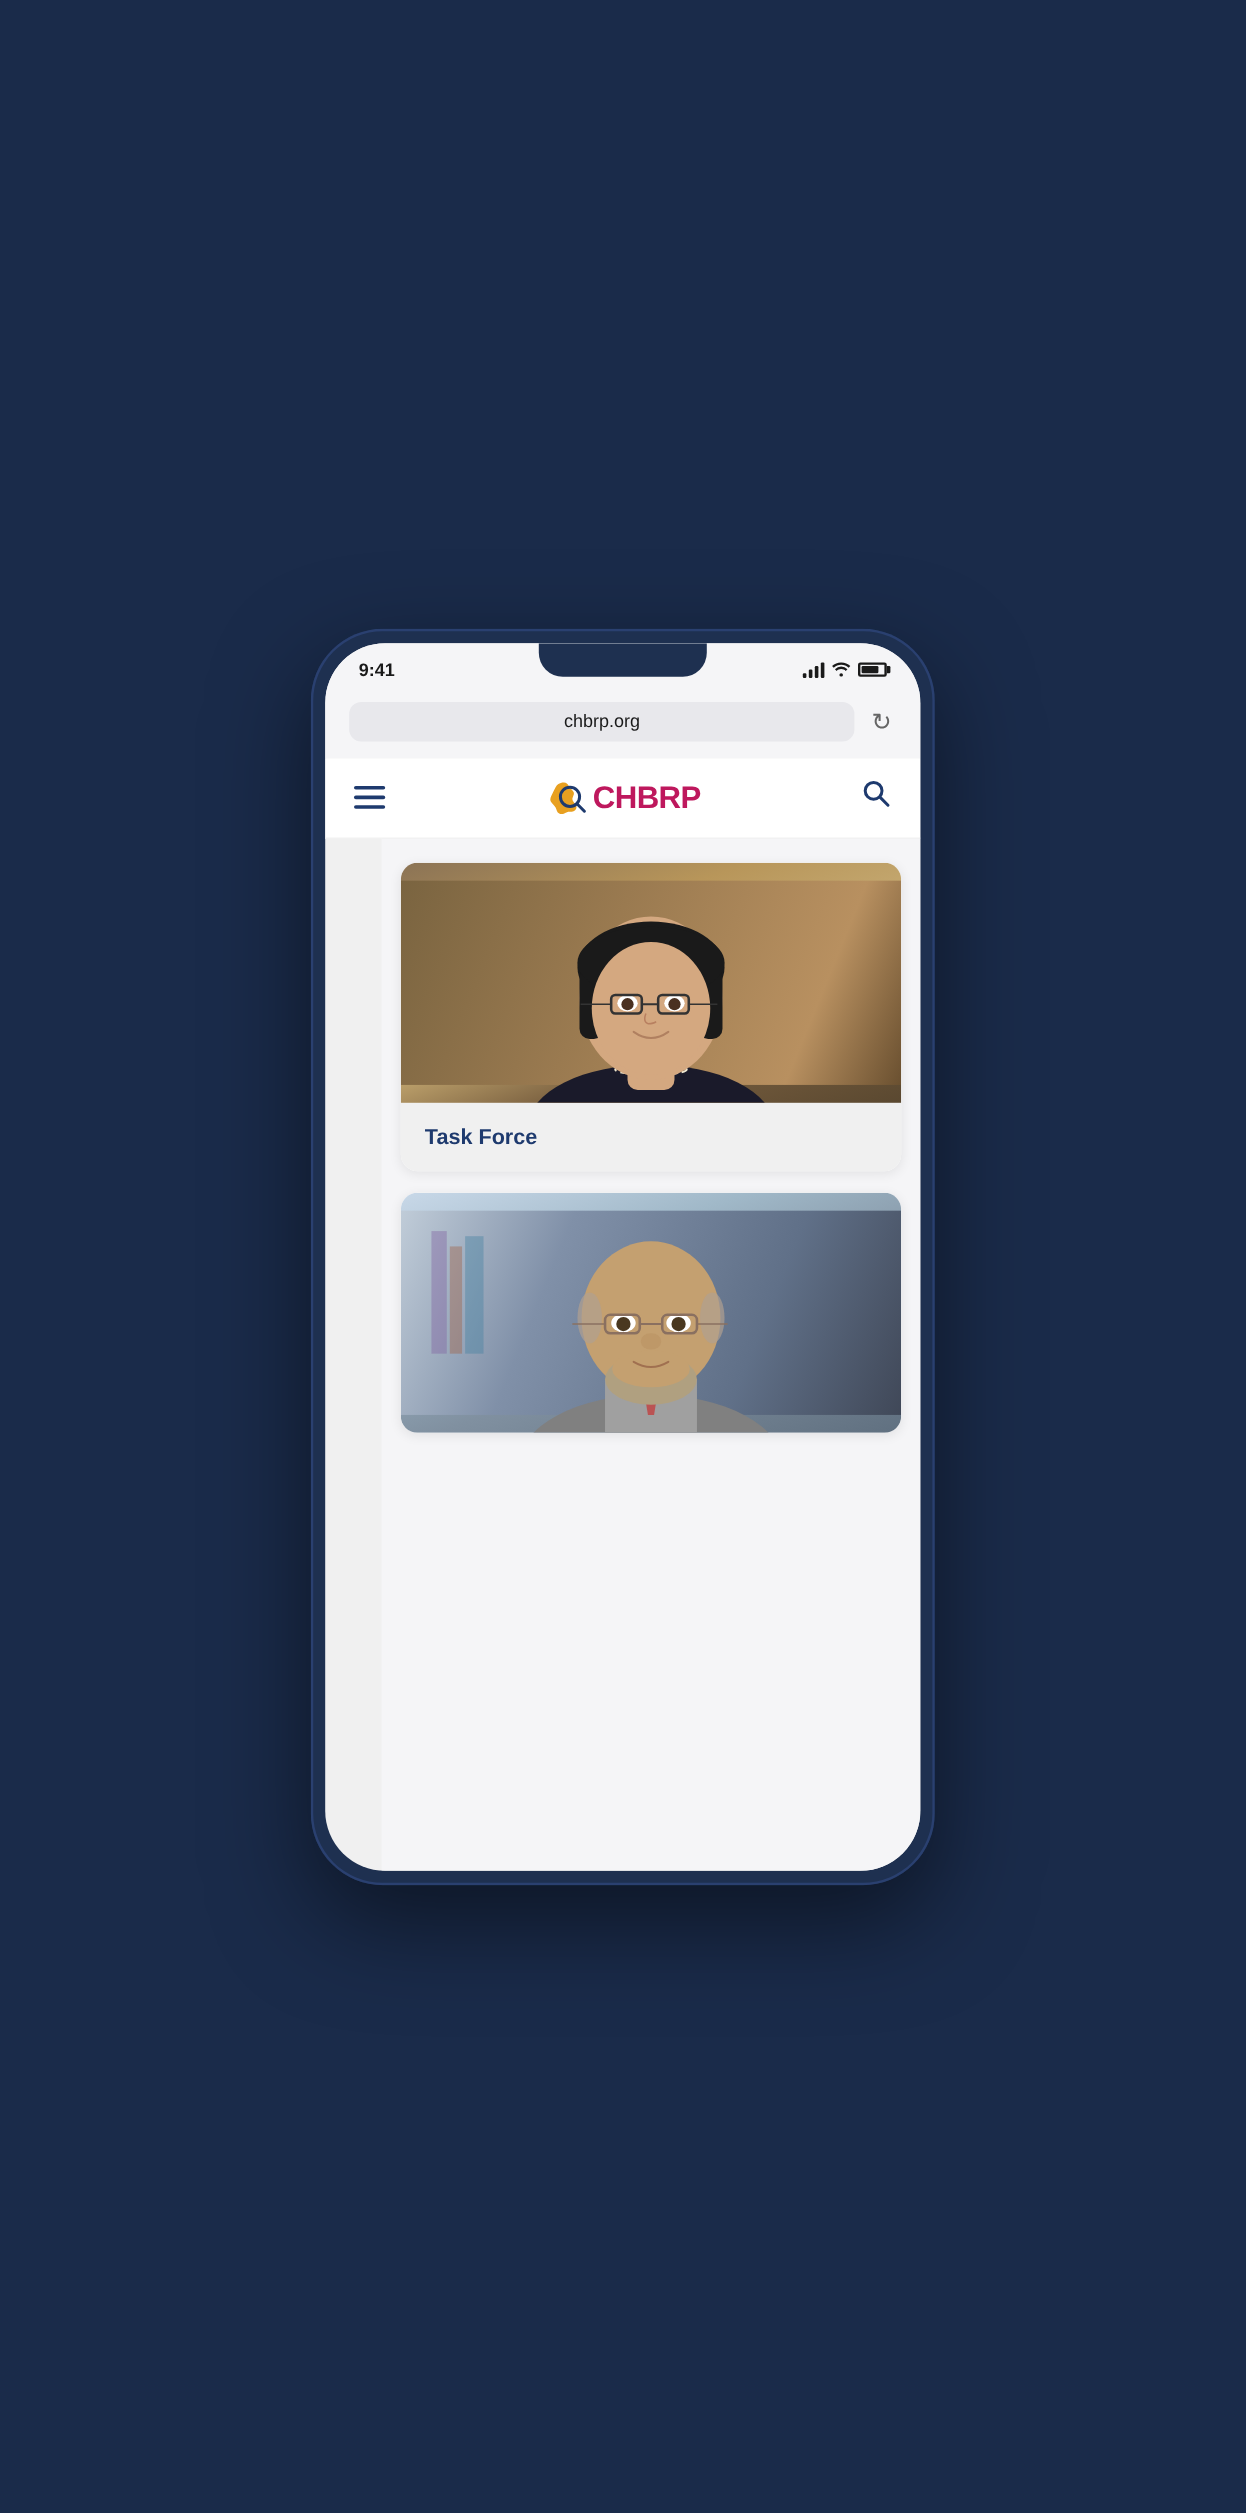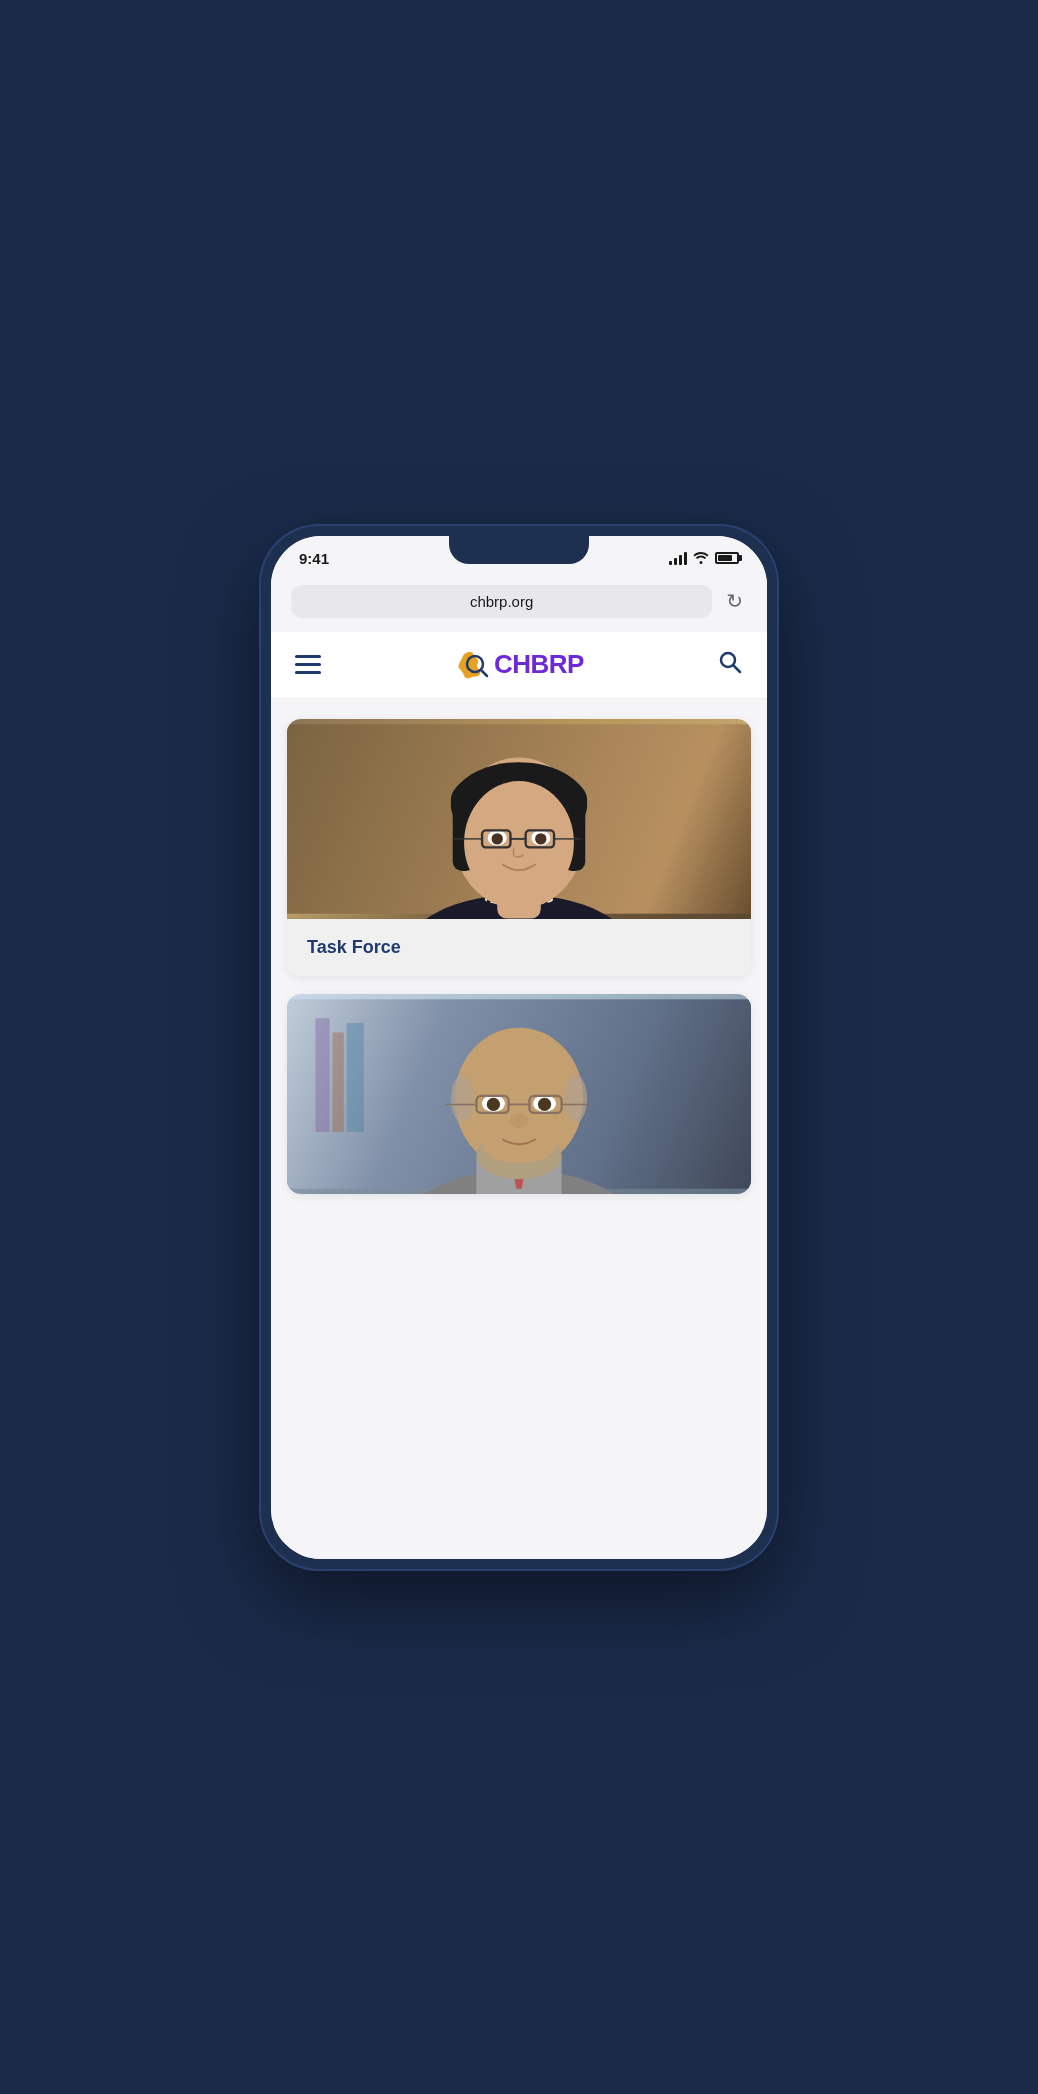--- a/index.html
+++ b/index.html
@@ -182,21 +182,21 @@
 
     .logo-icon {
       width: 38px;
       height: 38px;
       position: relative;
     }
 
     .logo-text {
       font-size: 26px;
       font-weight: 800;
-      color: #6d28d9;
+      color: #be185d;
       letter-spacing: -0.5px;
     }
 
     .search-icon-header {
       font-size: 24px;
       color: #1e3a6e;
       cursor: pointer;
     }
 
     
@@ -229,20 +229,21 @@
 
     
     .main-content {
       flex: 1;
       background: #f5f5f7;
       overflow-y: auto;
       padding: 20px 16px;
       display: flex;
       flex-direction: column;
       gap: 18px;
+      margin-left: 47px;
     }
 
     
     .person-card {
       background: #fff;
       border-radius: 14px;
       overflow: hidden;
       box-shadow: 0 2px 10px rgba(0,0,0,0.08);
     }
 

